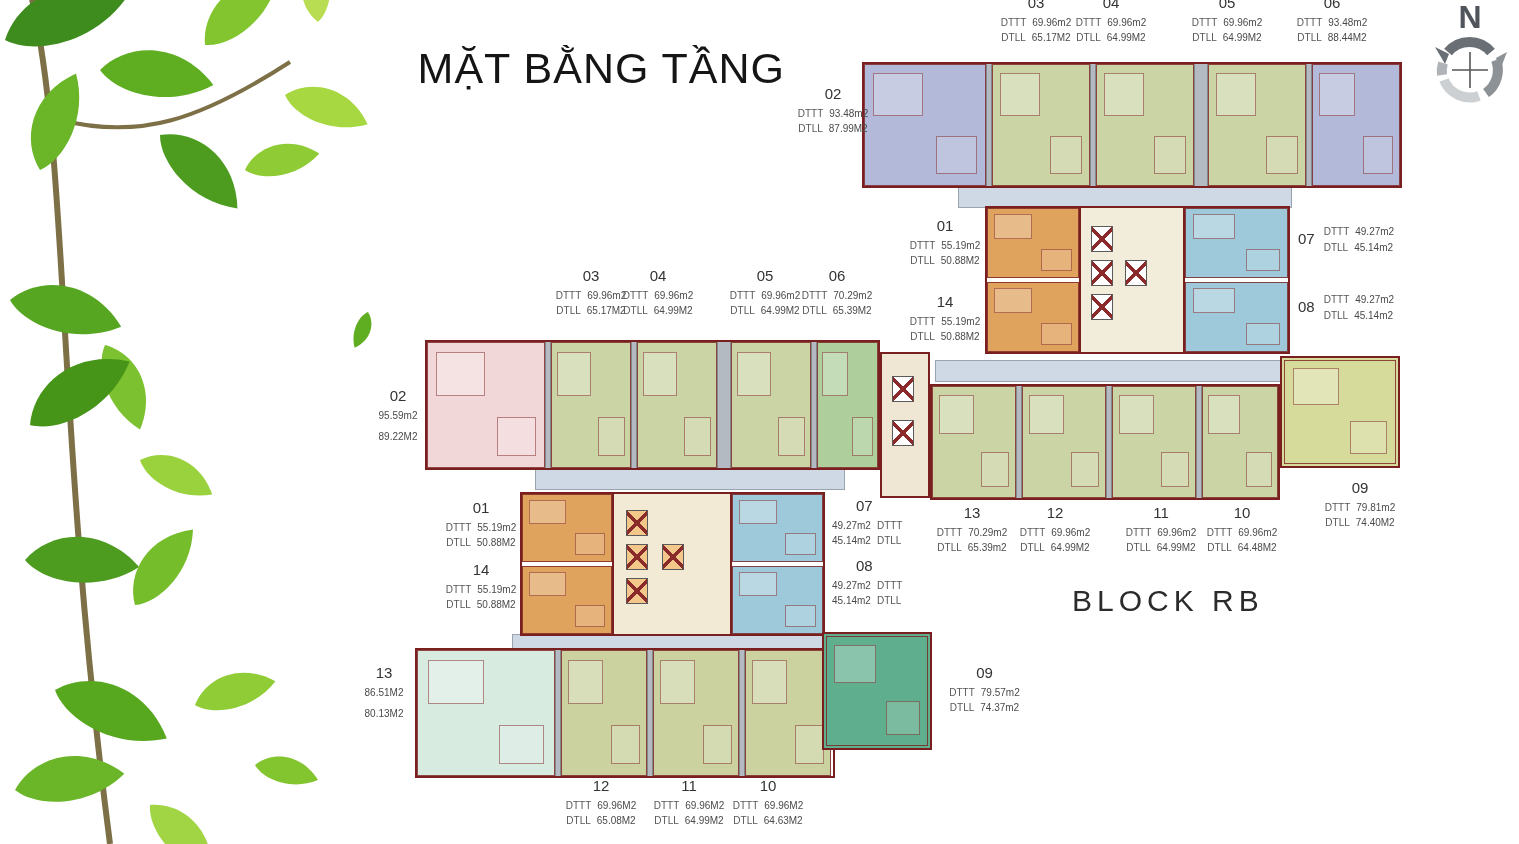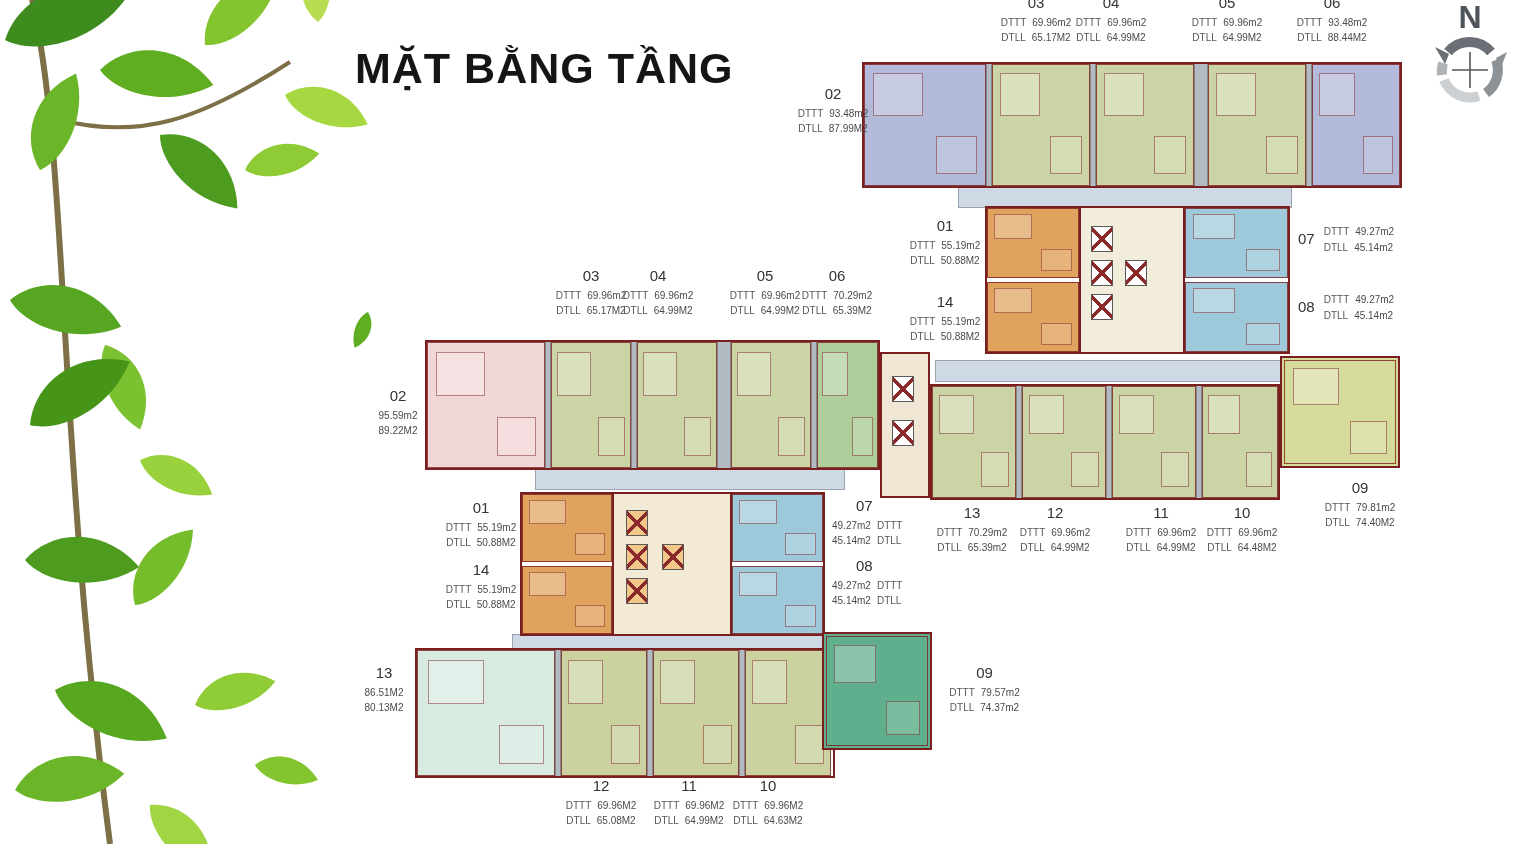--- a/index.html
+++ b/index.html
@@ -1,20 +1,20 @@
 <!DOCTYPE html>
 <html><head>
 <meta charset="utf-8">
 <style>
   html,body{margin:0;padding:0;background:#fff}
   .stage{position:relative;width:1519px;height:844px;background:#fff;overflow:hidden;
          font-family:"Liberation Sans",sans-serif}
   .leaves{position:absolute;left:0;top:0;z-index:1}
-  .title{position:absolute;left:355px;top:44px;width:430px;text-align:left;z-index:6;
-         font-weight:700;color:#151515;font-size:43px;line-height:1.12;letter-spacing:1px}
+  .title{position:absolute;left:355px;top:44px;width:430px;text-align:right;z-index:6;
+         font-weight:400;color:#151515;font-size:43px;line-height:1.12;letter-spacing:1px}
   .block-label{position:absolute;z-index:6;font-size:30px;font-weight:400;color:#2b2b2b;letter-spacing:5px}
   .compass{position:absolute;left:1422px;top:0;width:97px;height:112px;z-index:6}
 
   
   .wing{position:absolute;border:2px solid #7a1f1f;background:#fff;box-sizing:border-box;z-index:2}
   .unit{position:absolute;box-sizing:border-box;border:1px solid rgba(122,31,31,.8)}
   .unit::before{content:"";position:absolute;left:7%;top:7%;width:40%;height:34%;
                 border:1px solid rgba(122,31,31,.5);background:rgba(255,255,255,.28)}
   .unit::after{content:"";position:absolute;right:7%;bottom:9%;width:32%;height:30%;
                border:1px solid rgba(122,31,31,.5);background:rgba(255,255,255,.18)}
@@ -88,20 +88,21 @@
         <path d="M 74 60 A 28 28 0 0 1 64 93" stroke="#8d9297"></path>
         <path d="M 57 96 A 28 28 0 0 1 22 80" stroke="#ccd0d3"></path>
         <path d="M 20 75 A 28 28 0 0 1 21 63" stroke="#b0b4b8"></path>
       </g>
       <polygon points="27,54 13,47 23,64" fill="#6a6f75"></polygon>
       <polygon points="74,58 85,52 78,70" fill="#8d9297"></polygon>
       <path d="M 48 52 V 88 M 30 70 H 66" stroke="#555" stroke-width="1.6" fill="none"></path>
     </svg>
   </div>
 
+  <div class="block-label" style="left:1072px;top:584px">BLOCK RB</div>
 
   <div class="corridor" style="left:958px;top:186px;width:334px;height:22px"></div>
   <div class="corridor" style="left:935px;top:360px;width:360px;height:22px"></div>
 
   <div class="wing" style="left:862px;top:62px;width:540px;height:126px">
     <div class="unit c-lav" style="left:0;top:0;width:122px;height:122px"></div>
     <div class="sep" style="left:122px;top:0;width:6px;height:122px"></div>
     <div class="unit c-sage" style="left:128px;top:0;width:98px;height:122px"></div>
     <div class="sep" style="left:226px;top:0;width:6px;height:122px"></div>
     <div class="unit c-sage" style="left:232px;top:0;width:98px;height:122px"></div>
@@ -392,21 +393,21 @@
         <span class="k">DTLL</span>
         <span class="v">65.39M2</span>
       </div>
   </div>
 
   <div class="ulabel" style="left:368px;top:388px;width:60px">
     <div class="unum">02</div>
     <div class="row">
         <span class="v">95.59m2</span>
       </div>
-    <div class="row" style="margin-top:0">
+    <div class="row" style="margin-top:6px">
         <span class="v">89.22M2</span>
       </div>
   </div>
 
   <div class="ulabel" style="left:444px;top:500px;width:74px">
     <div class="unum">01</div>
     <div class="row">
         <span class="k">DTTT</span>
         <span class="v">55.19m2</span>
       </div>
@@ -448,21 +449,21 @@
         <span class="v">45.14m2</span>
         <span class="k">DTLL</span>
       </div>
   </div>
 
   <div class="ulabel" style="left:352px;top:665px;width:64px">
     <div class="unum">13</div>
     <div class="row">
         <span class="v">86.51M2</span>
       </div>
-    <div class="row" style="">
+    <div class="row" style="margin-top:6px">
         <span class="v">80.13M2</span>
       </div>
   </div>
 
   <div class="ulabel" style="left:551px;top:778px;width:100px">
     <div class="unum">12</div>
     <div class="row">
         <span class="k">DTTT</span>
         <span class="v">69.96M2</span>
       </div>

